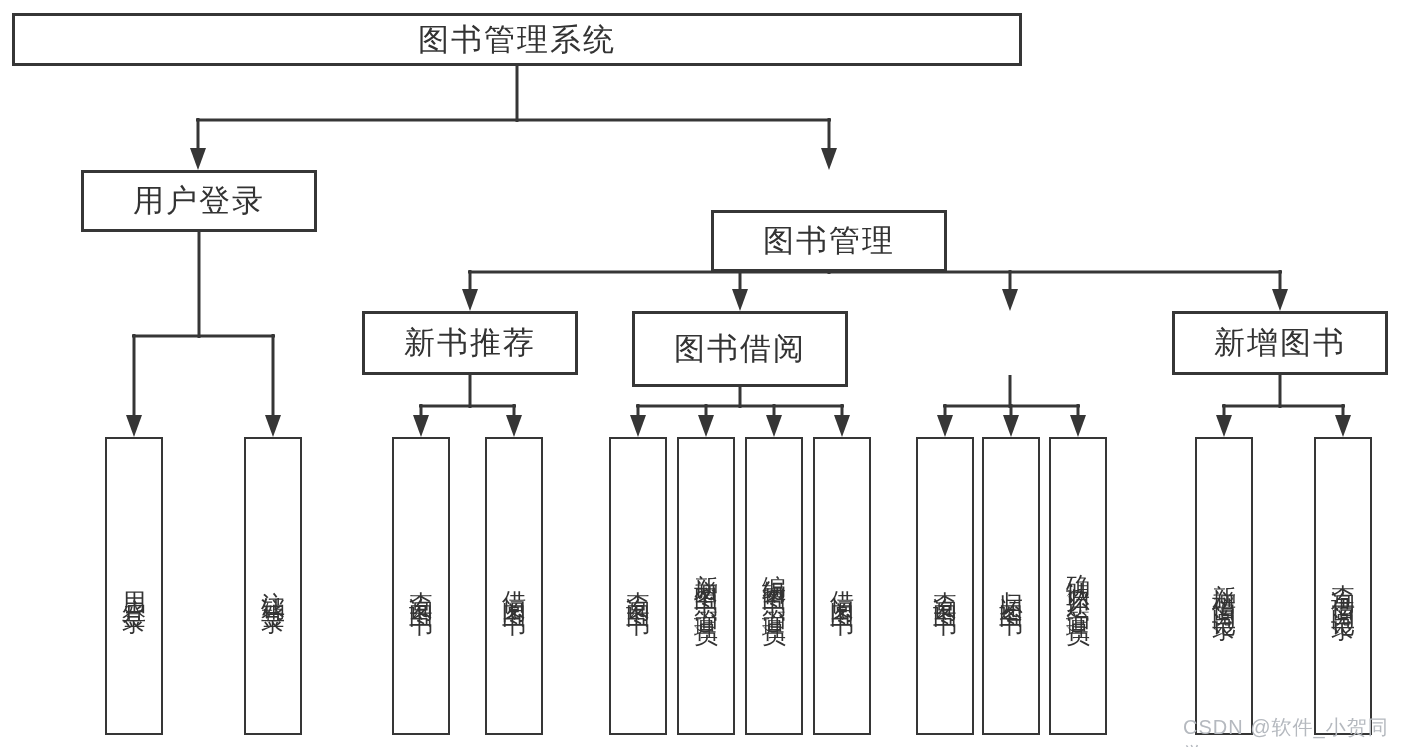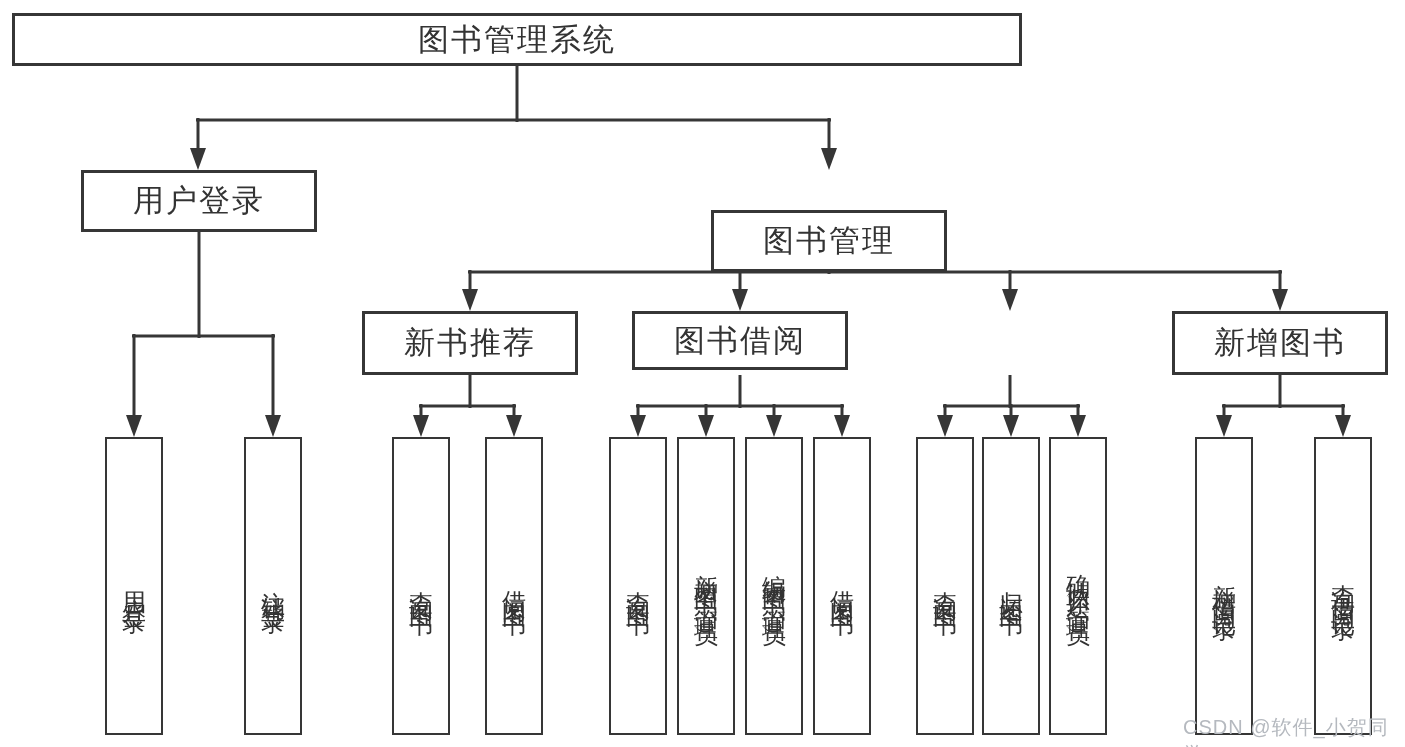--- a/index.html
+++ b/index.html
@@ -112,21 +112,21 @@
       <polygon points="1335,415 1351,415 1343,437"></polygon>
     </g>
   </svg>
 
   <div class="box hbox" style="left:12px; top:13px; width:1010px; height:53px;">图书管理系统</div>
 
   <div class="box hbox" style="left:81px; top:170px; width:236px; height:62px;">用户登录</div>
   <div class="box hbox" style="left:711px; top:170px; width:236px; height:62px;margin-top:40px;">图书管理</div>
 
   <div class="box hbox" style="left:362px; top:311px; width:216px; height:64px;">新书推荐</div>
-  <div class="box hbox" style="left:632px; top:311px; width:216px; height:59px;">图书借阅</div>
+  <div class="box hbox" style="left:632px; top:311px; width:216px; height:76px;">图书借阅</div>
   <div class="box hbox" style="left:1172px; top:311px; width:216px; height:64px;">新增图书</div>
 
   <div class="box leaf" style="left:105px; top:437px; width:58px; height:298px;">用户登录</div>
   <div class="box leaf" style="left:244px; top:437px; width:58px; height:298px;">注销登录</div>
 
   <div class="box leaf" style="left:392px; top:437px; width:58px; height:298px;">查询图书</div>
   <div class="box leaf" style="left:485px; top:437px; width:58px; height:298px;">借阅图书</div>
 
   <div class="box leaf" style="left:609px; top:437px; width:58px; height:298px;">查询图书</div>
   <div class="box leaf" style="left:677px; top:437px; width:58px; height:298px;">新增图书（管理员）</div>

